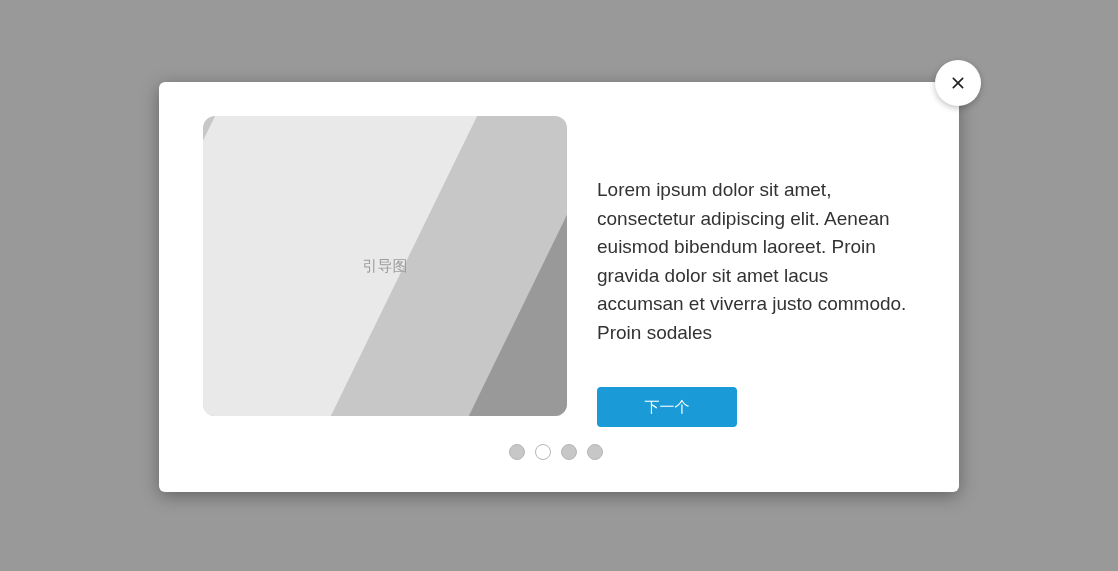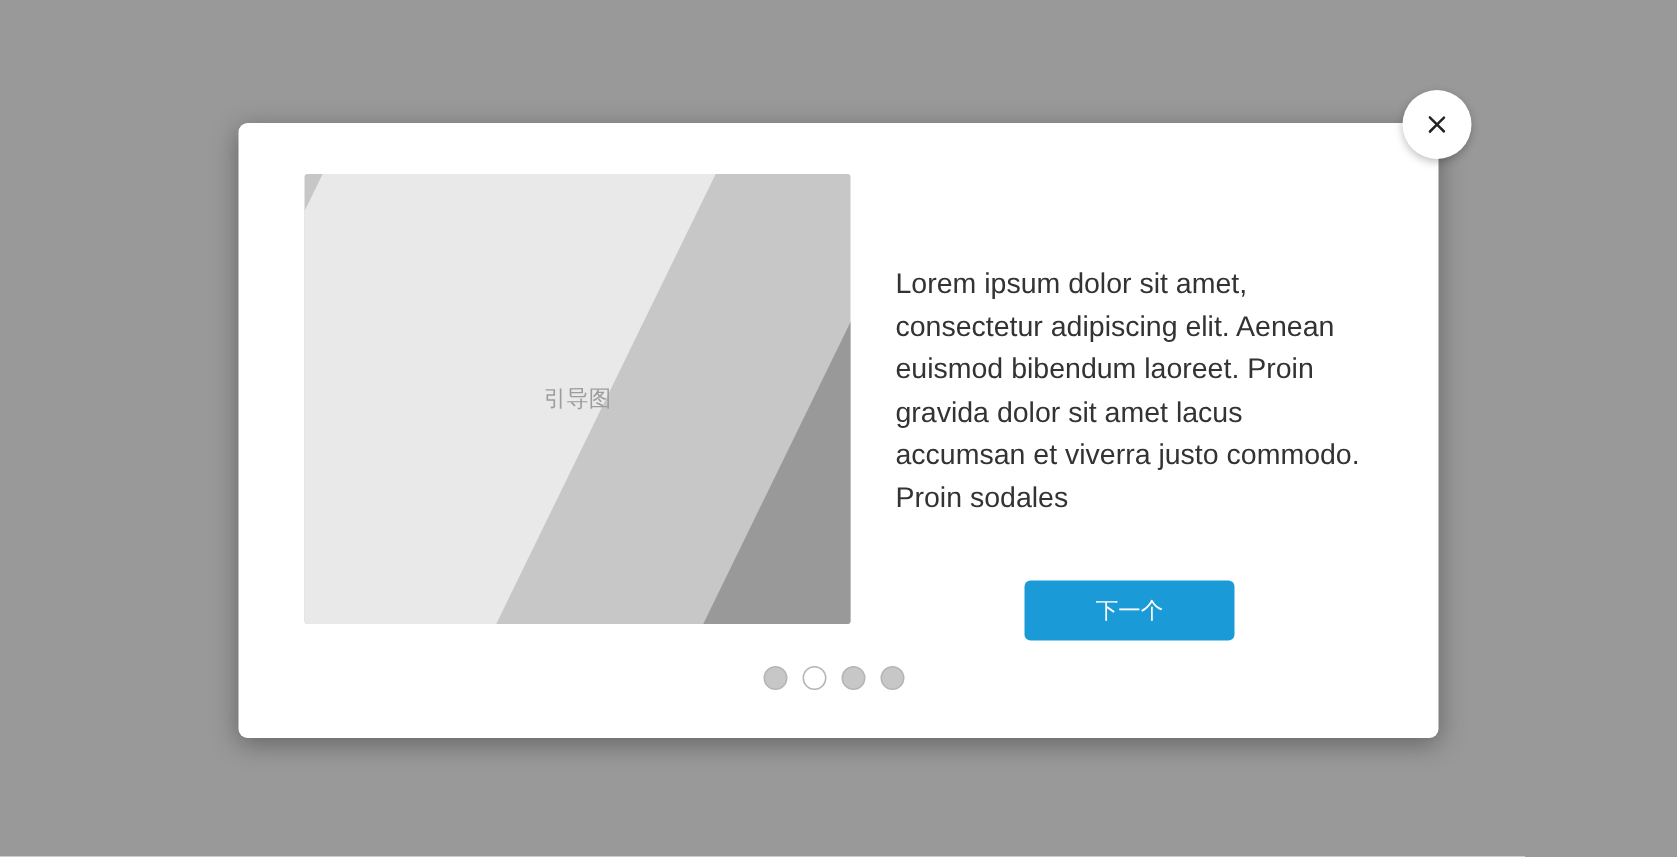--- a/index.html
+++ b/index.html
@@ -50,21 +50,21 @@
       height: 20px;
     }
     .content-row {
       display: flex;
       gap: 30px;
       height: 304px;
     }
     .image-box {
       width: 364px;
       height: 300px;
-      border-radius: 2px;
+      border-radius: 12px;
       background: #c7c7c7;
       position: relative;
       overflow: hidden;
       flex-shrink: 0;
     }
     .image-box::before {
       content: "";
       position: absolute;
       left: -28%;
       top: -2%;
@@ -99,21 +99,21 @@
       padding-top: 60px;
     }
     .description {
       color: #333333;
       font-size: 19px;
       line-height: 1.5;
     }
     .btn-row {
       margin-top: 40px;
       display: flex;
-      justify-content: center;
+      justify-content: flex-start;
     }
     .next-btn {
       background: #1a9bd7;
       color: #ffffff;
       border: none;
       border-radius: 4px;
       padding: 0 18px;
       height: 40px;
       width: 140px;
       font-size: 15px;

